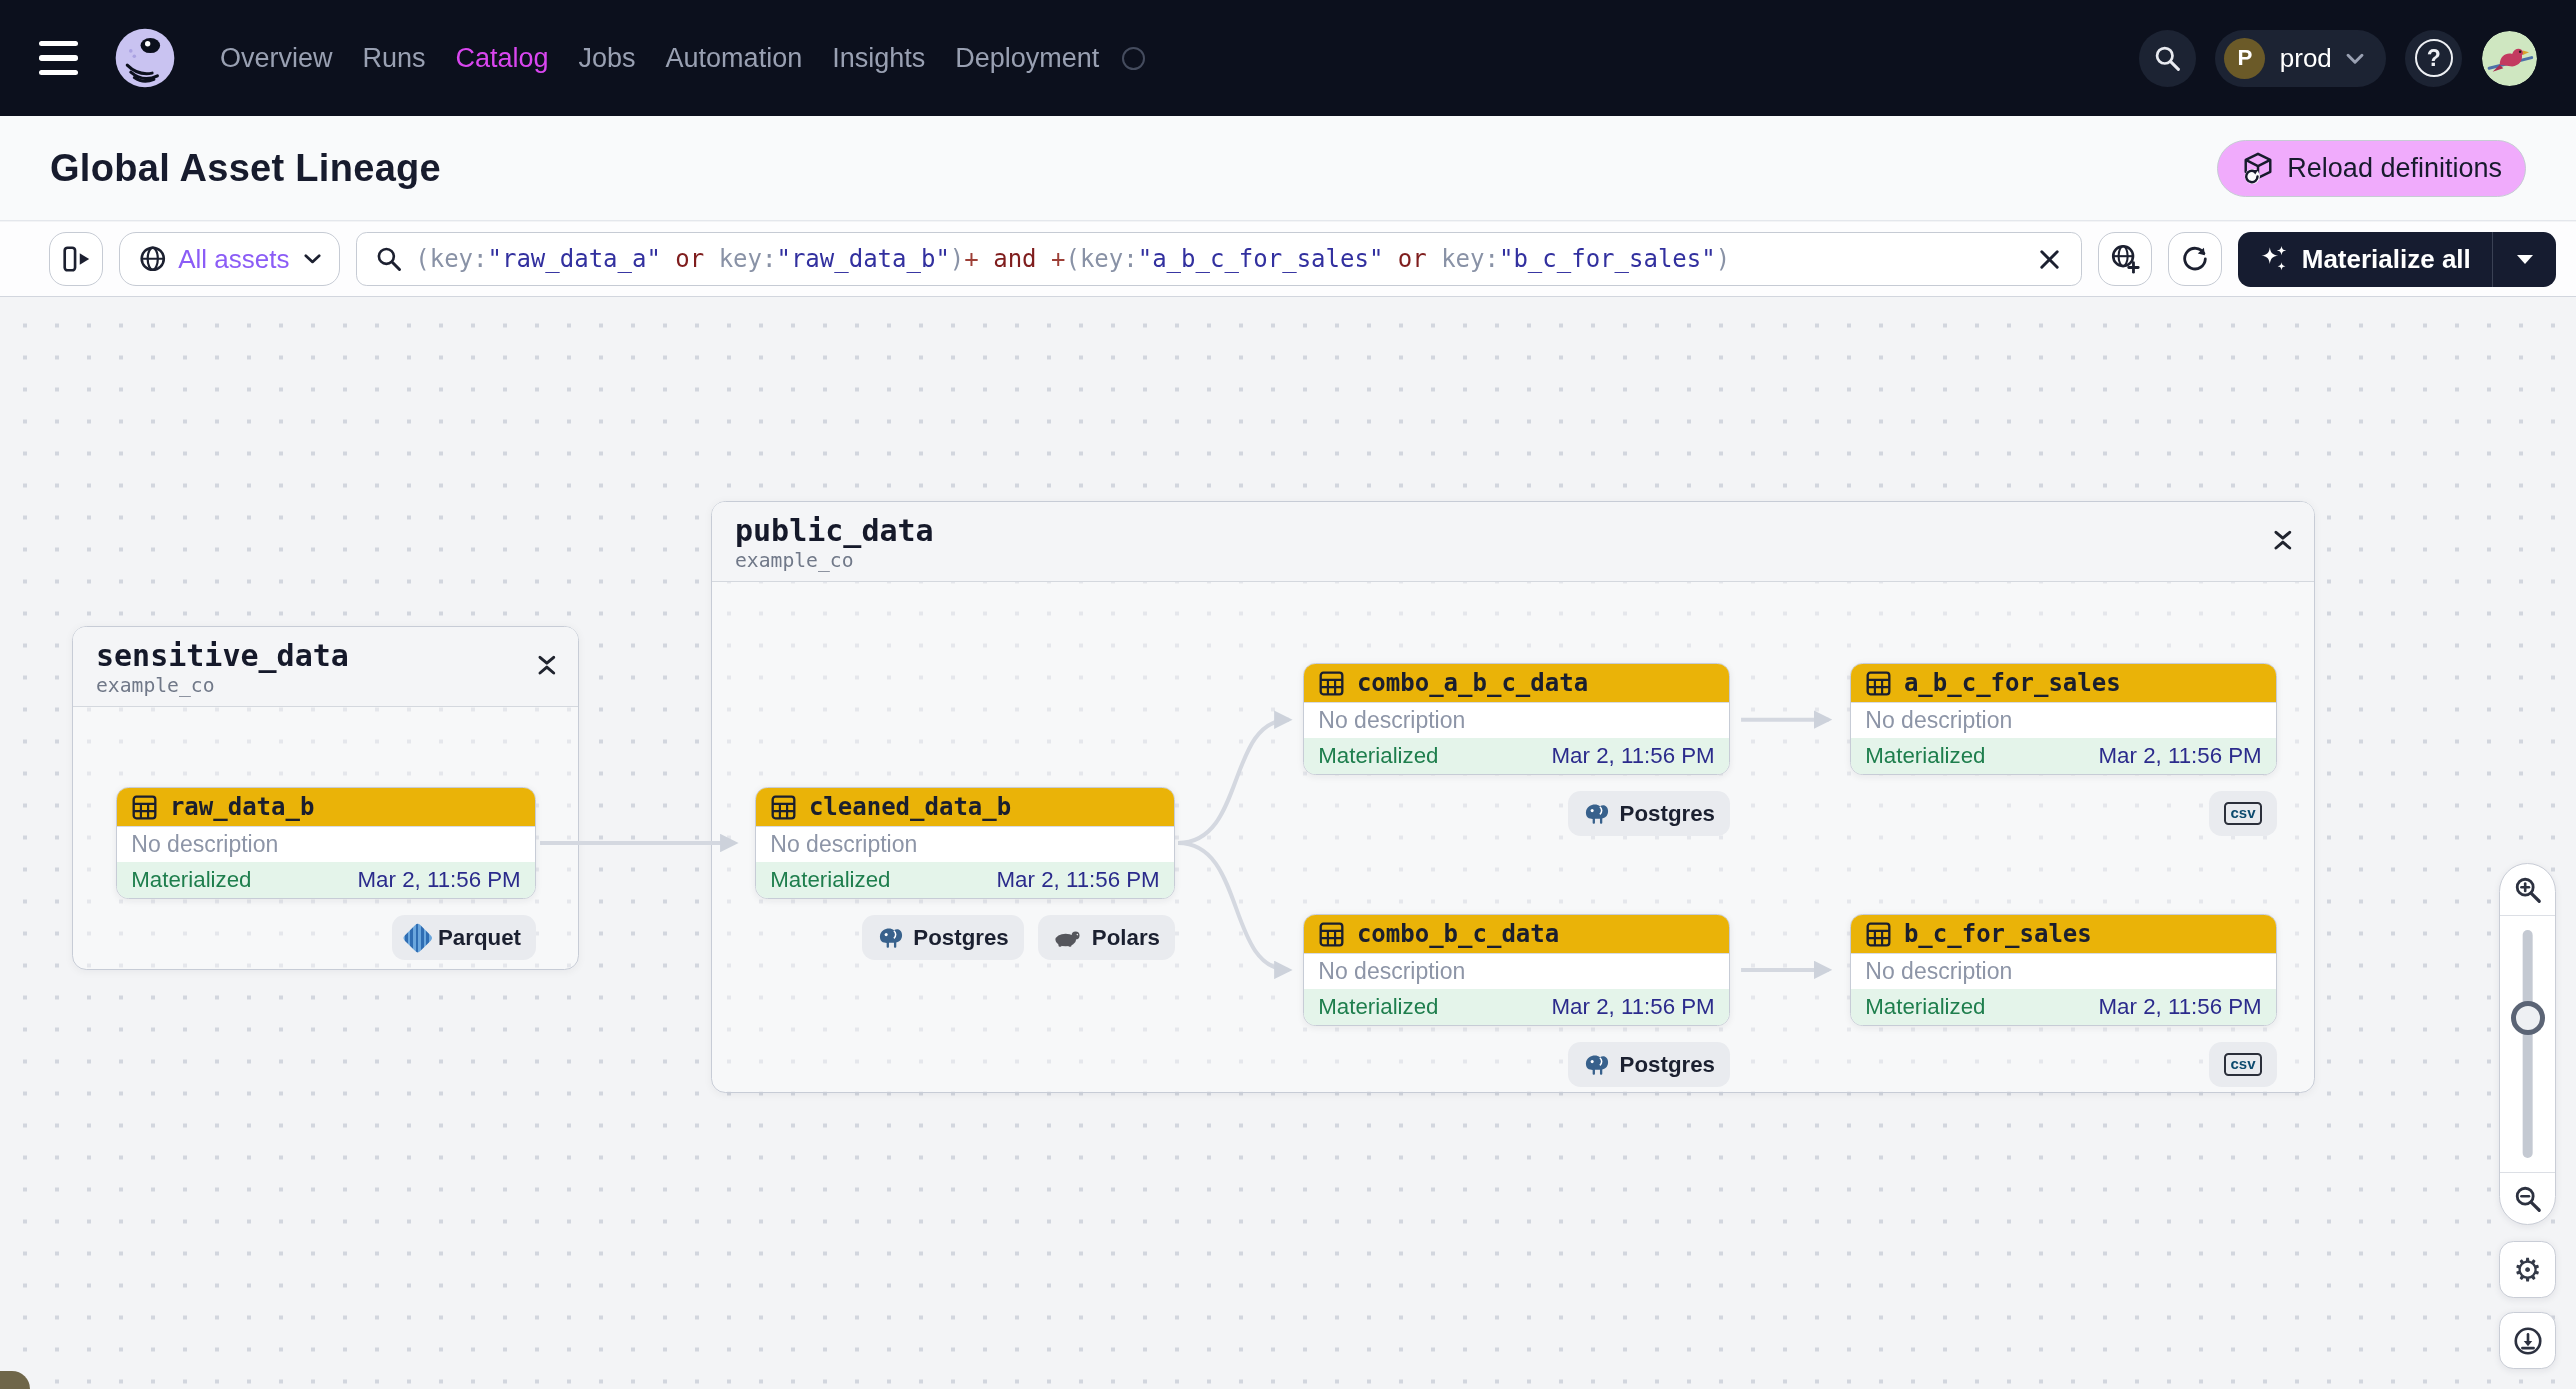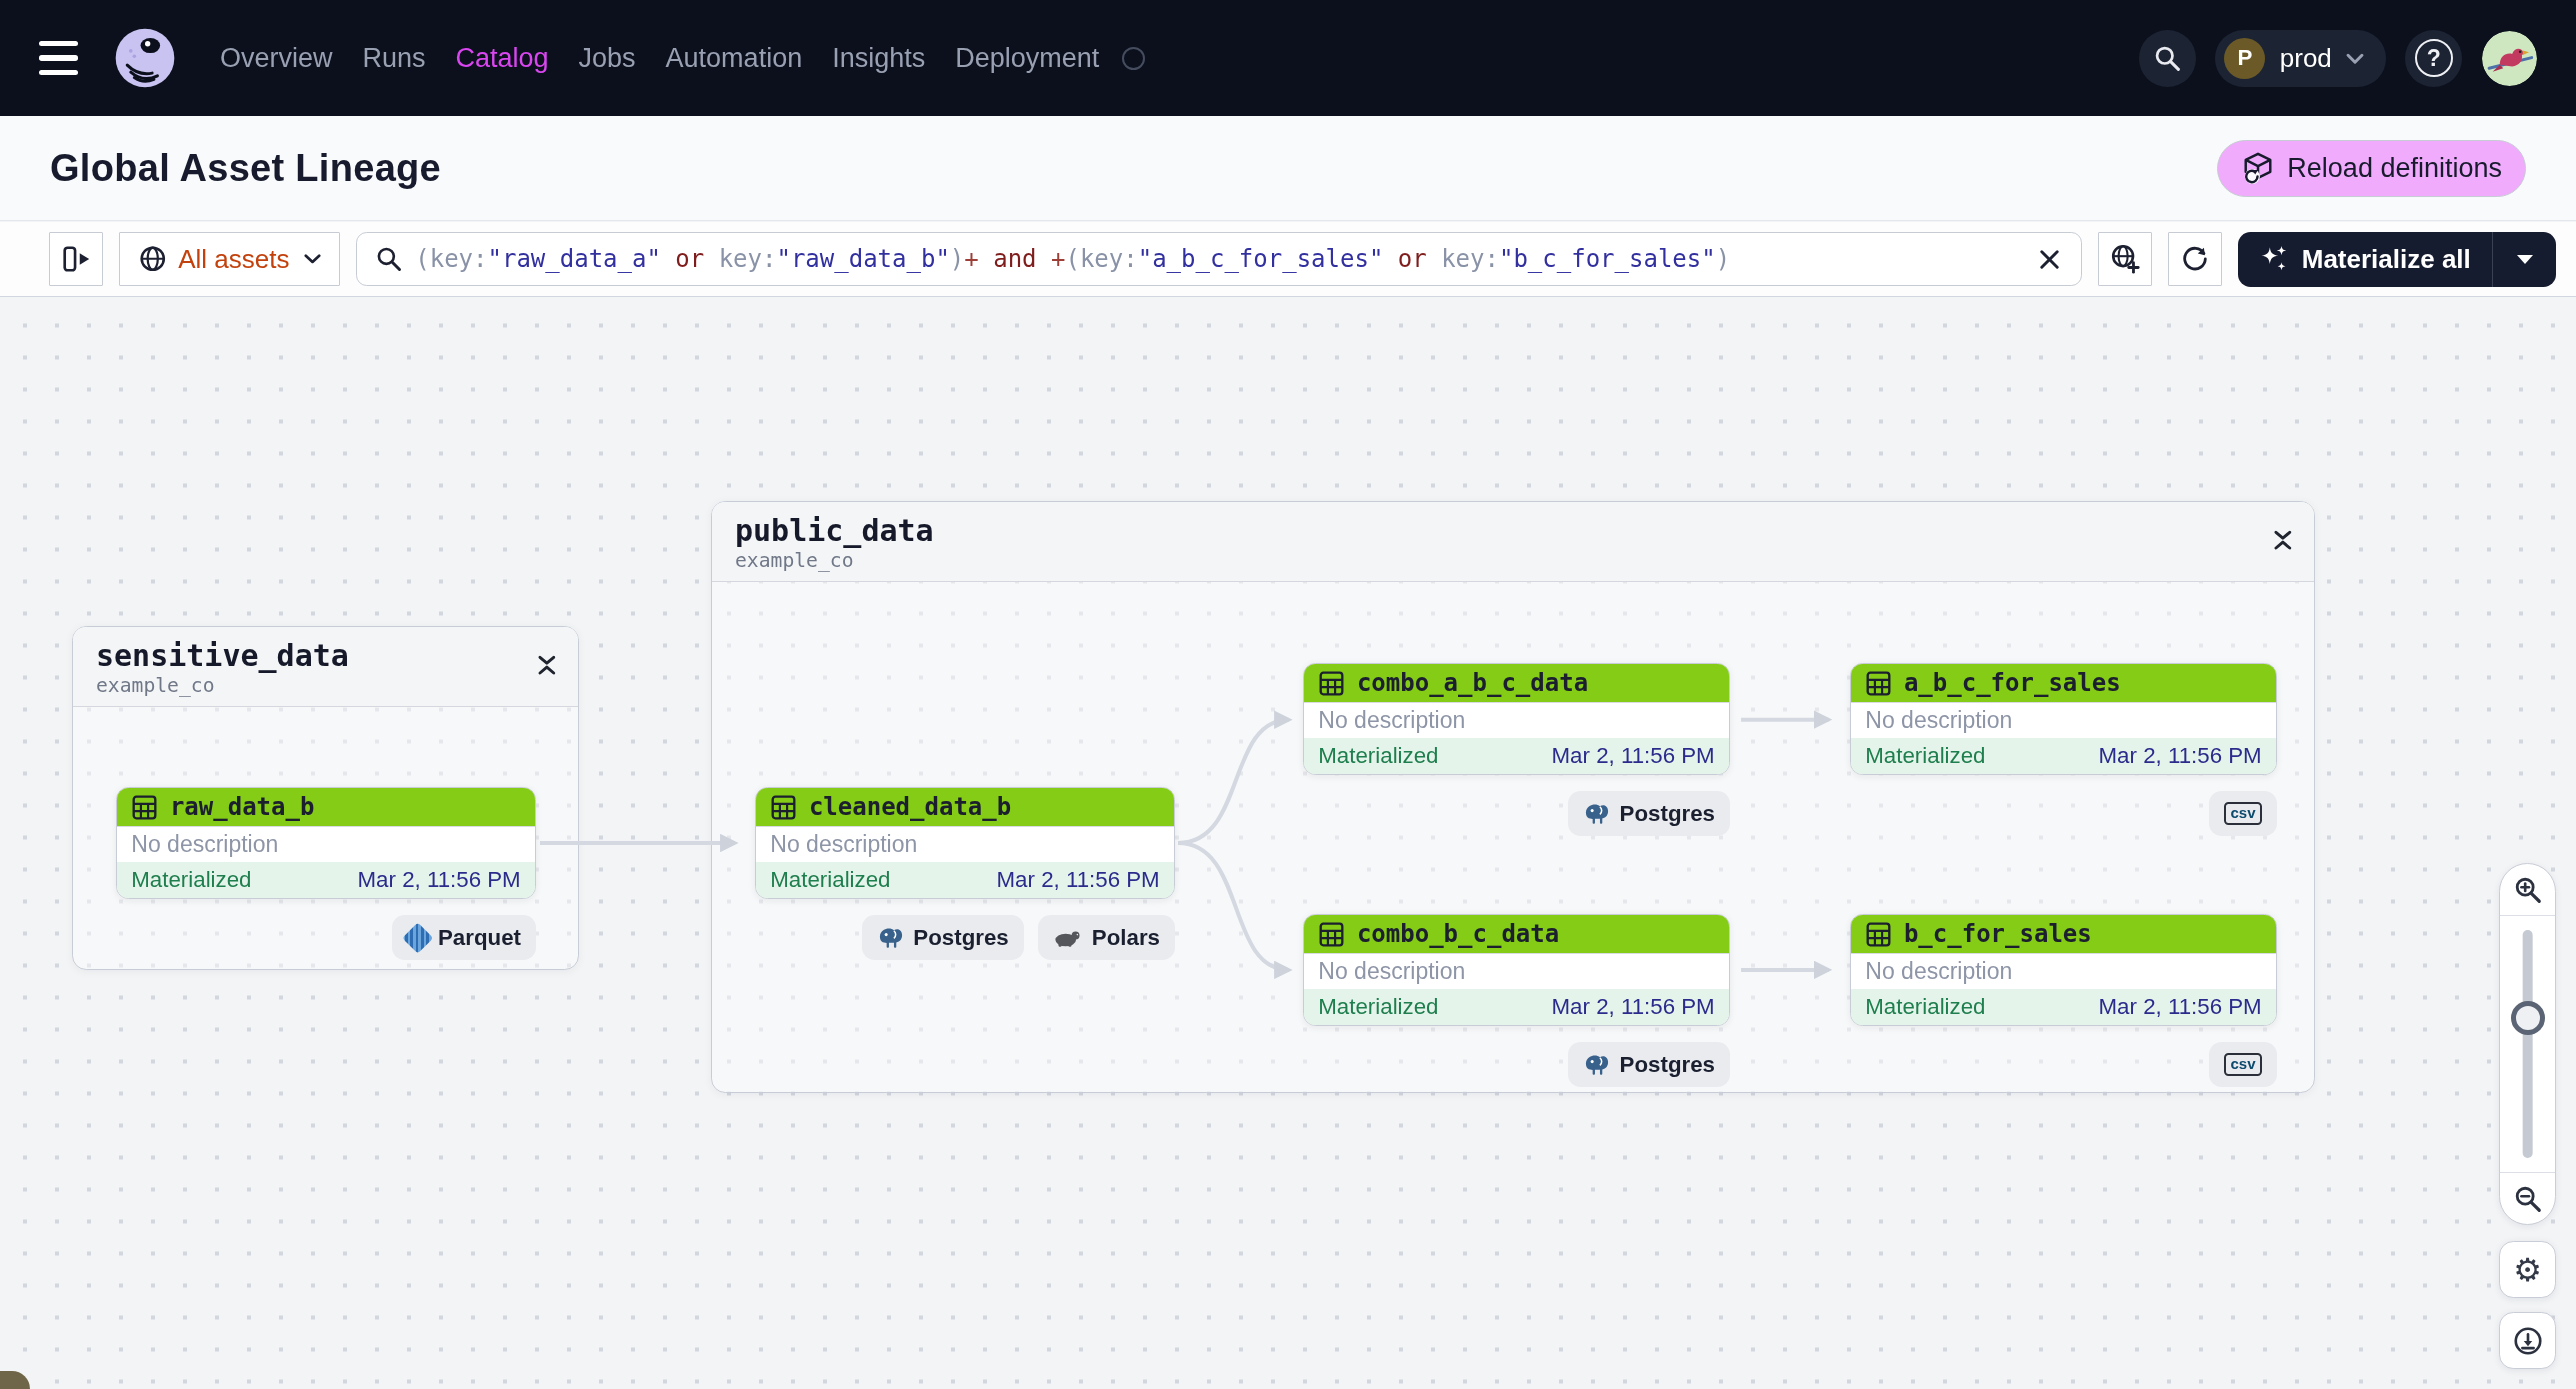--- a/index.html
+++ b/index.html
@@ -27,22 +27,22 @@
   
   .page-header { position:absolute; left:0; top:116px; width:2576px; height:105px; background:#f9fafb;
                  border-bottom:1.8px solid #e4e7ec; display:flex; align-items:center; padding:0 50px; }
   .page-title { font-size:38px; font-weight:bold; color:#171b2d; letter-spacing:0.3px; }
   .reload-btn { margin-left:auto; height:57px; border:1.8px solid #c6cbd4; border-radius:29.5px; background:#f0abfc;
                 display:flex; align-items:center; gap:12.5px; padding:0 23px; font-size:27px; color:#171b2d; cursor:pointer; }
 
   
   .toolbar { position:absolute; left:0; top:222px; width:2576px; height:75px; background:#fdfdfe;
              border-bottom:1.8px solid #d2d6de; display:flex; align-items:center; gap:16px; padding:0 19.7px 0 49px; }
-  .tool-btn { height:54px; min-width:54px; border:1.8px solid #c6cbd4; border-radius:1px; background:#fff;
-              display:flex; align-items:center; justify-content:center; gap:10.7px; cursor:pointer; color:#c2410c; }
+  .tool-btn { height:54px; min-width:54px; border:1.8px solid #c6cbd4; border-radius:17px; background:#fff;
+              display:flex; align-items:center; justify-content:center; gap:10.7px; cursor:pointer; color:#8b5cf6; }
   .scope-btn { padding:0 18px; font-size:26px; }
   .searchbox { flex:1; height:54px; border:1.8px solid #c6cbd4; border-radius:10.7px; background:#fff;
                display:flex; align-items:center; gap:12.5px; padding:0 18px; cursor:text; min-width:0; }
   .query { font-size:24px; white-space:nowrap; overflow:hidden; flex:1; }
   .q-punct { color:#8992a6; } .q-str { color:#32309f; } .q-op { color:#7f1d1d; } .q-plus { color:#9d3f36; }
   .materialize { height:55px; border-radius:12.5px; background:#161c30; color:#fff; display:flex; align-items:stretch; cursor:pointer; overflow:hidden; }
   .materialize-main { display:flex; align-items:center; gap:12.5px; padding:0 21.5px; font-size:26px; font-weight:600; }
   .materialize-caret { width:64px; border-left:0.9px solid #3a4154; display:flex; align-items:center; justify-content:center; }
   .caret-down { width:0; height:0; border-left:8px solid transparent; border-right:8px solid transparent; border-top:9.8px solid #fff; }
 
@@ -56,21 +56,21 @@
   .group-header { background:#f4f5f7; border-bottom:1.8px solid #d4d8de; border-radius:12.5px 12.5px 0 0;
                   padding:10.7px 23px 9px; position:relative; cursor:pointer; }
   .group-title { font-weight:bold; font-size:30px; color:#15192a; }
   .group-sub { font-size:19.7px; color:#707888; margin-top:1.8px; }
   .collapse-btn { position:absolute; right:21.5px; top:27px; cursor:pointer; }
 
   .edges { position:absolute; left:0; top:0; width:2576px; height:1092px; pointer-events:none; }
 
   .node { position:absolute; background:#fff; border:1.8px solid #c7ccd6; border-radius:12.5px; overflow:hidden;
           display:flex; flex-direction:column; box-shadow:0 1.8px 7.2px rgba(22,28,48,.07); cursor:pointer; }
-  .node-header { height:39px; background:#84cc16; border-bottom:1.8px solid #d8dbe2; display:flex; align-items:center;
+  .node-header { height:39px; background:#eab308; border-bottom:1.8px solid #d8dbe2; display:flex; align-items:center;
                  gap:11.6px; padding:0 14.3px; font-family:"DejaVu Sans Mono",monospace; font-weight:bold; font-size:24px; color:#1b1f2e; }
   .node-desc { height:35px; display:flex; align-items:center; padding:0 14.3px; font-size:23px; color:#8d95a7; background:#fff; }
   .node-footer { flex:1; background:#e4f4ea; display:flex; align-items:center; justify-content:space-between; padding:0 14.3px; font-size:22.3px; }
   .status { color:#1e7e4d; }
   .ts { color:#2b2b8c;text-align:center; }
 
   .badge-row { position:absolute; display:flex; gap:14.3px; }
   .badge { height:45px; background:#e9ebef; border-radius:12.5px; display:flex; align-items:center; gap:9.8px;
            padding:0 15px; font-weight:bold; font-size:22.3px; color:#1b2030; cursor:pointer; }
   .parquet-ic { width:21.5px; height:21.5px; transform:rotate(45deg); border-radius:3.6px;

